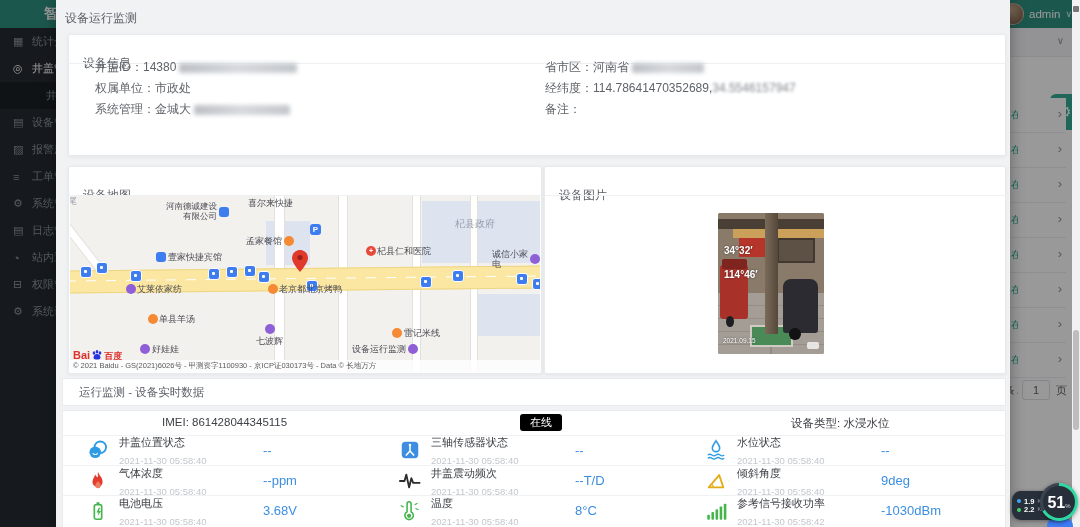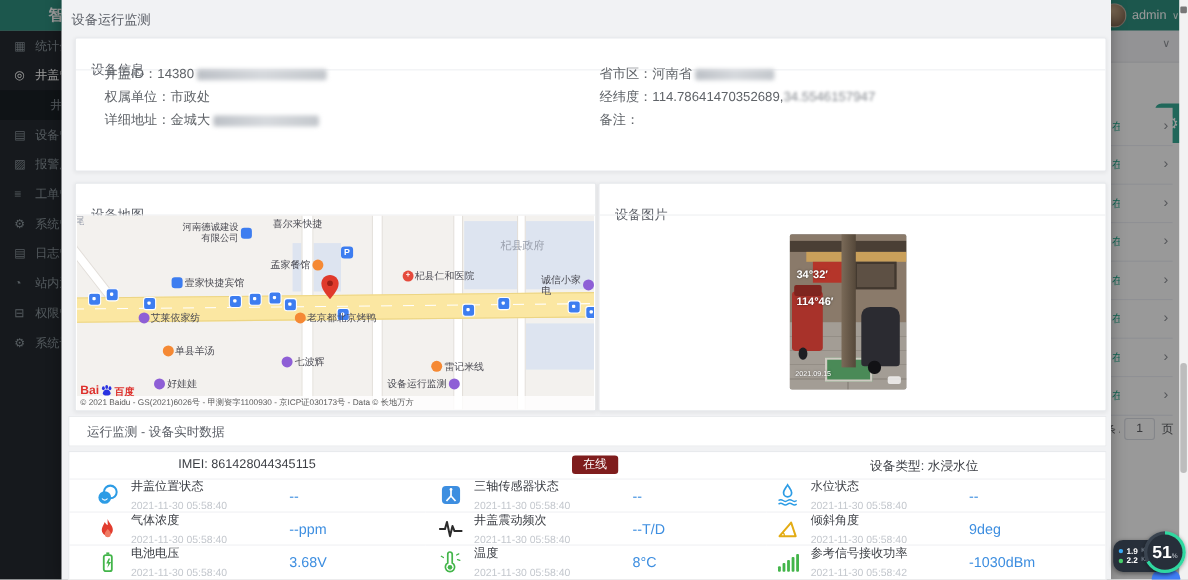--- a/index.html
+++ b/index.html
@@ -96,21 +96,21 @@
   .wm-lng{left:6px;top:56px;font-size:10px;}
   .wm-date{left:5px;bottom:10px;font-size:6.5px;font-weight:normal;}
   .wm-logo{position:absolute;right:5px;bottom:5px;width:12px;height:7px;background:rgba(255,255,255,.75);border-radius:2px;}
 
   
   .mon-head{position:absolute;left:6px;top:378px;width:942px;height:26px;background:#fff;border:1px solid #e8eaed;}
   .mon-head-title{position:absolute;left:16px;top:6px;font-size:11.5px;color:#5a5e66;}
   .mon-panel{position:absolute;left:6px;top:410px;width:942px;height:117px;background:#fff;border:1px solid #e8eaed;}
   .imei-row{position:absolute;left:0;top:0;width:100%;height:24px;border-bottom:1px solid #f0f1f3;}
   .imei{position:absolute;left:99px;top:5px;font-size:11.5px;color:#3c3f45;}
-  .badge{position:absolute;left:457px;top:3px;background:#7f1d1d;color:#fff;font-size:11px;padding:2px 10px;border-radius:3px;line-height:1.2;}
+  .badge{position:absolute;left:457px;top:3px;background:#000000;color:#fff;font-size:11px;padding:2px 10px;border-radius:3px;line-height:1.2;}
   .devtype{position:absolute;left:728px;top:5px;font-size:11.5px;color:#3c3f45;}
   .mgrid{position:absolute;left:0;top:24px;width:100%;display:grid;grid-template-columns:324px 310px auto;grid-auto-rows:30px;}
   .metric{display:flex;align-items:center;}
   .metric.c1{padding-left:24px;} .metric.c2{padding-left:12px;} .metric.c3{padding-left:8px;}
   .metric:nth-child(n+4){border-top:1px solid #f0f1f3;}
   .micon{width:22px;height:22px;flex:0 0 auto;}
   .mtext{margin-left:10px;width:130px;}
   .mname{font-size:11px;color:#3c3f45;}
   .mtime{font-size:9.5px;color:#c3c7cd;margin-top:11px;}
   .mval{font-size:13px;color:#3d8ee0;margin-left:14px;min-width:90px;}
@@ -271,21 +271,21 @@
 
           <div class="field">
             <span>井盖ID：</span><span>14380</span><span class="blur-streak" style="width: 118px; display: inline-block;"></span>
           </div>
 
           <div class="field">
             <span>权属单位：</span><span>市政处</span>
           </div>
 
           <div class="field">
-            <span>详细地址：</span><span>金城大</span><span class="blur-streak" style="width: 96px; display: inline-block;"></span>
+            <span>系统管理：</span><span>金城大</span><span class="blur-streak" style="width: 96px; display: inline-block;"></span>
           </div>
         </div>
       <div class="fields fr">
 
           <div class="field">
             <span>省市区：</span><span>河南省</span><span class="blur-streak" style="width: 72px; display: inline-block;"></span>
           </div>
 
           <div class="field">
             <span>经纬度：</span><span>114.78641470352689,</span><span class="blur-text" style="display: inline;">34.5546157947</span>
@@ -381,21 +381,21 @@
             <div class="poi orange stack" style="left: 78px; top: 118px; position: absolute;">
               <span class="mk"></span>
               <span class="lb">单县羊汤</span>
             </div>
 
             <div class="poi orange stack" style="left: 198px; top: 88px; position: absolute;">
               <span class="mk"></span>
               <span class="lb">老京都北京烤鸭</span>
             </div>
 
-            <div class="poi purple" style="left: 186px; top: 128px; position: absolute;">
+            <div class="poi purple" style="left: 186px; top: 128px; position: absolute; flex-direction: column;">
               <span class="mk"></span>
               <span class="lb">七波辉</span>
             </div>
 
             <div class="poi orange" style="left: 322px; top: 132px; position: absolute;">
               <span class="mk"></span>
               <span class="lb">雷记米线</span>
             </div>
 
             <div class="poi purple" style="left: 70px; top: 148px; position: absolute;">

